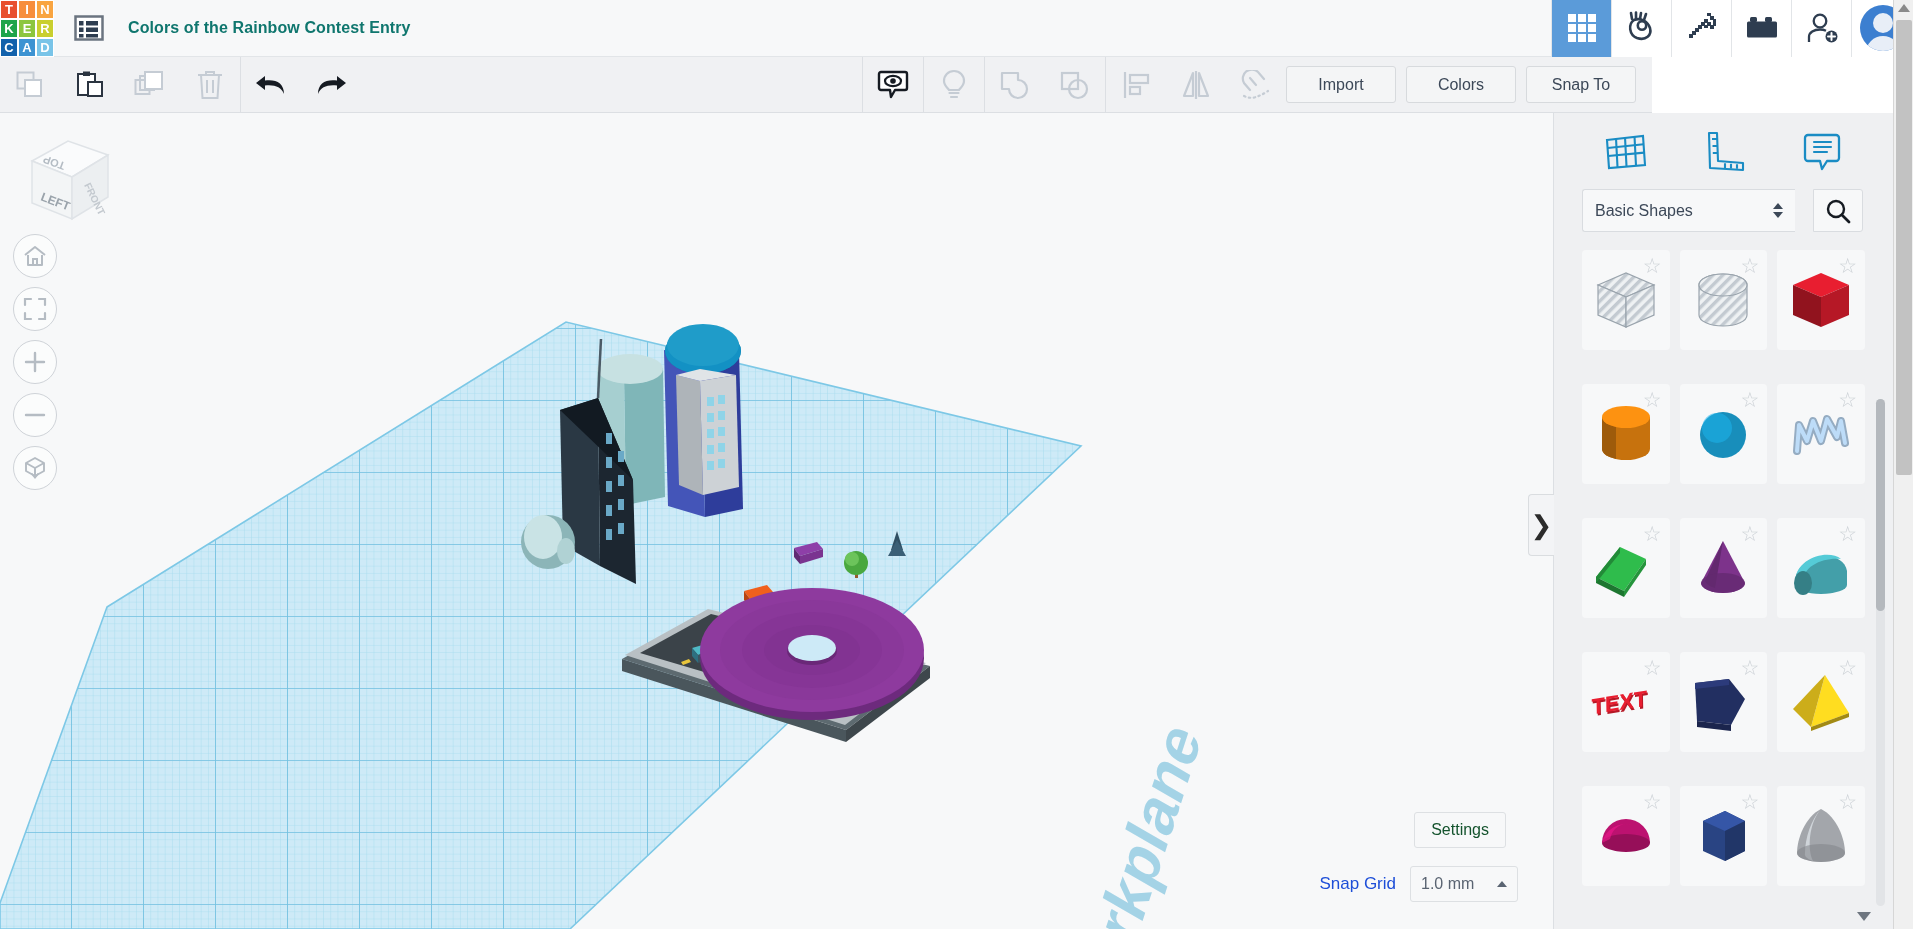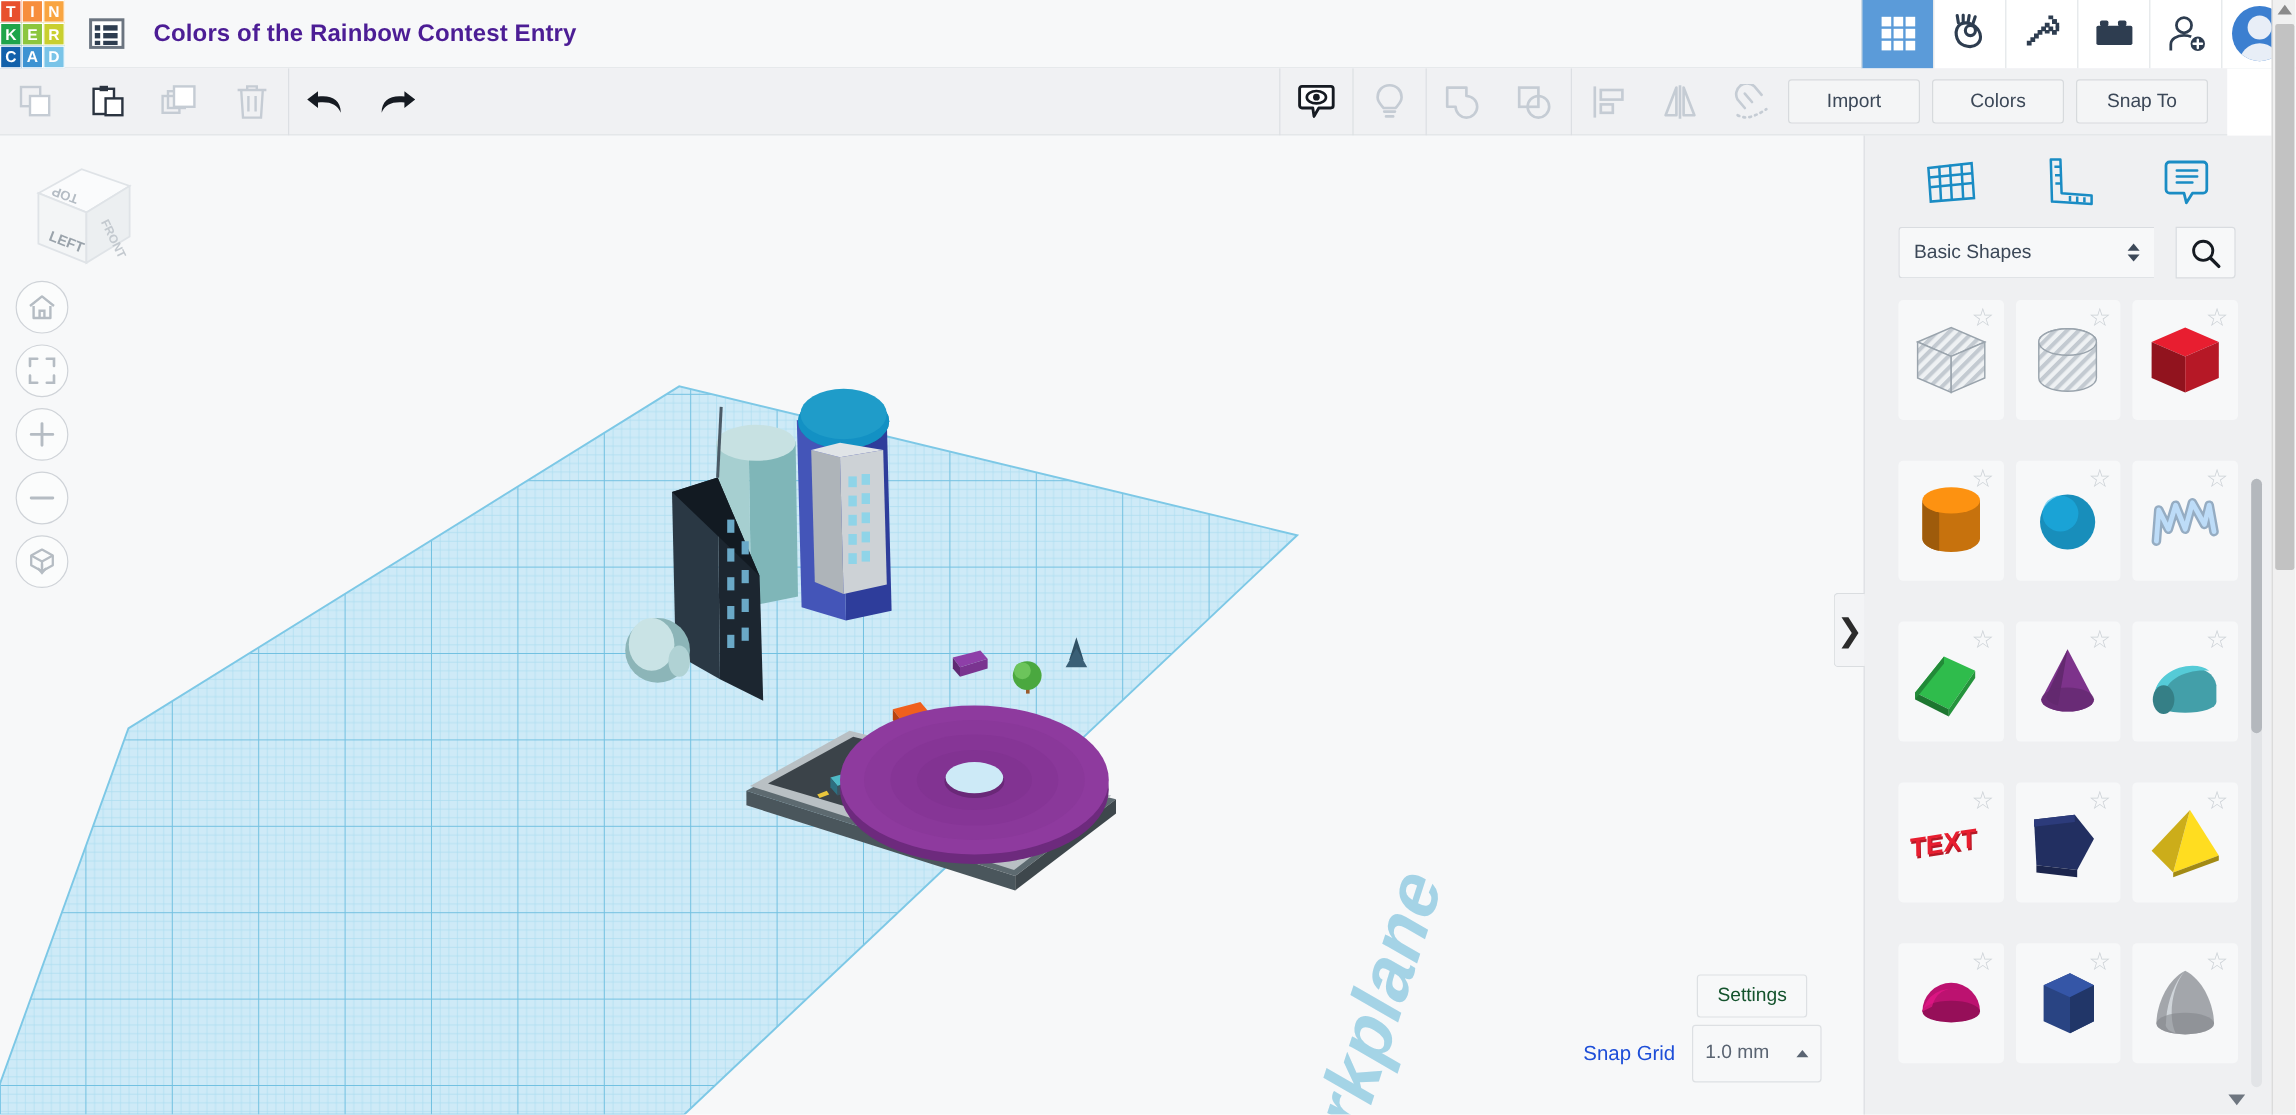--- a/index.html
+++ b/index.html
@@ -23,21 +23,21 @@
   .logo span {
     display: flex; align-items: center; justify-content: center;
     color: #fff; font-size: 13px; font-weight: bold; border: 1px solid #fff;
     font-family: "Liberation Sans", sans-serif;
   }
   .projects-btn {
     width: 42px; height: 42px; margin-left: 14px;
     display: flex; align-items: center; justify-content: center; cursor: pointer;
   }
   .doc-title {
-    margin-left: 18px; font-size: 20px; font-weight: 600; color: #4c1d95;
+    margin-left: 18px; font-size: 16px; font-weight: 600; color: #0f766e;
     letter-spacing: .1px; cursor: text;
   }
   .topbar-spacer { flex: 1; }
   .topbar-icons { display: flex; align-items: center; height: 57px; }
   .tb-icon {
     width: 60px; height: 57px; display: flex; align-items: center; justify-content: center;
     border-left: 1px solid #e2e5e8; background: #fff; cursor: pointer;
   }
   .tb-icon.active { background: #5b9bd9; }
   .avatar-wrap {
@@ -52,21 +52,21 @@
     content: ""; position: absolute; top: 8px; left: 13px;
     width: 20px; height: 20px; border-radius: 50%; background: #e8eef7;
   }
   .avatar::after {
     content: ""; position: absolute; top: 31px; left: 6px;
     width: 34px; height: 28px; border-radius: 17px 17px 0 0; background: #e8eef7;
   }
 
   
   .toolbar {
-    position: absolute; top: 57px; left: 0; width: 1856px; height: 56px;
+    position: absolute; top: 57px; left: 0; width: 1652px; height: 56px;
     background: #f0f1f3; border-bottom: 1px solid #dcdfe3;
     display: flex; align-items: center;
   }
   .tool {
     width: 60px; height: 56px; display: flex; align-items: center; justify-content: center;
     cursor: pointer;
   }
   .tool.disabled { cursor: default; }
   .tool-sep { width: 1px; height: 56px; background: #dcdfe3; }
   .toolbar-gap { flex: 1; }
@@ -101,21 +101,21 @@
     background: #f7f8f9; border: 1px solid #dde0e3; border-radius: 3px;
     color: #14532d; font-size: 16px; cursor: pointer;
     font-family: "Liberation Sans", sans-serif;
   }
   .snap-row {
     position: absolute; right: 35px; bottom: 27px;
     display: flex; align-items: center; gap: 14px;
   }
   .snap-label { font-size: 17px; color: #1d4ed8; }
   .snap-select {
-    height: 48px; width: 108px; padding: 0 10px;
+    height: 36px; width: 108px; padding: 0 10px;
     background: #f7f8f9; border: 1px solid #dde0e3; border-radius: 3px;
     display: flex; align-items: center; justify-content: space-between;
     font-size: 16px; color: #5a6472; cursor: pointer;
   }
   .caret-up { width: 0; height: 0; border-left: 5px solid transparent;
     border-right: 5px solid transparent; border-bottom: 6px solid #5a6472; }
 
   
   .panel-handle {
     position: absolute; left: 1528px; top: 494px; width: 26px; height: 62px;

